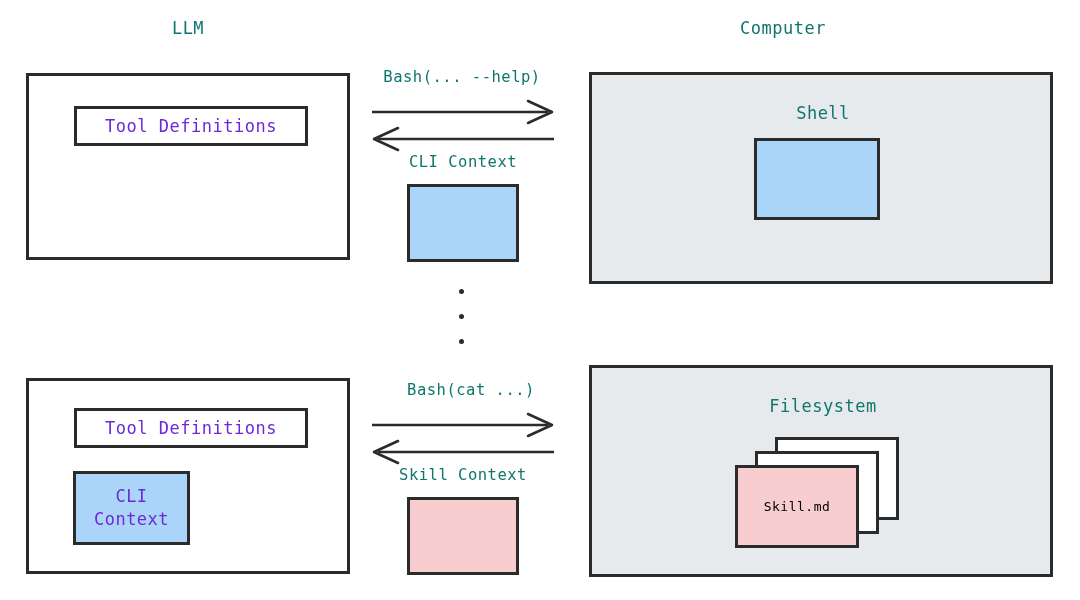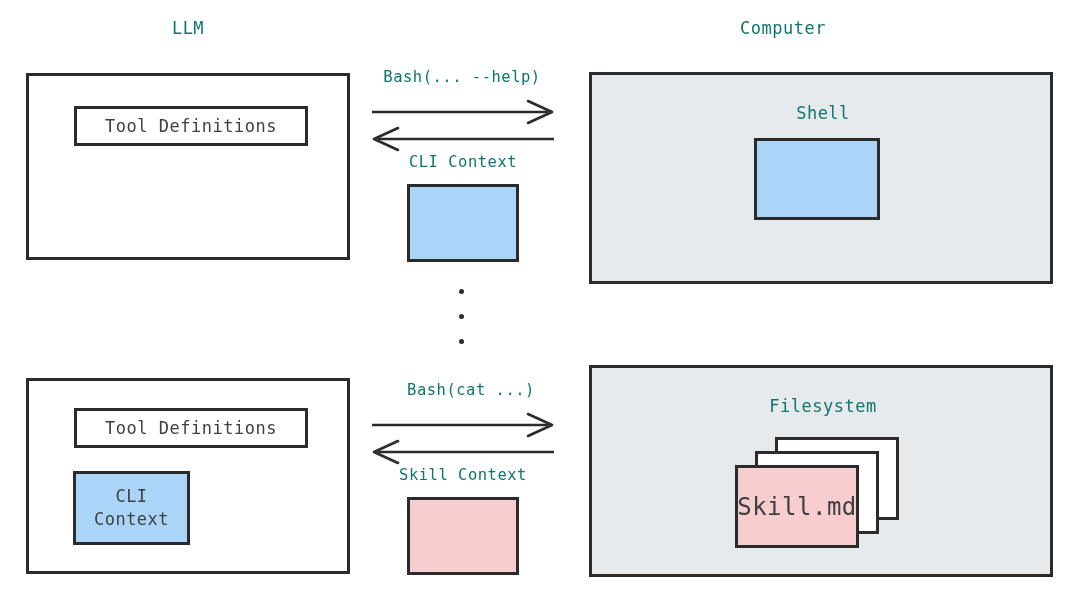--- a/index.html
+++ b/index.html
@@ -46,40 +46,40 @@
     box-sizing: border-box;
     border: 3px solid #2b2b2b;
     background: #ffffff;
     display: flex;
     align-items: center;
     justify-content: center;
     text-align: center;
     font-size: 17px;
     letter-spacing: 0.5px;
     line-height: 1.35;
-    color: #404040;
+    color: #6d28d9;
     white-space: pre-line;
   }
   .box.blue { background: #abd5f8; }
   .box.pink { background: #f8cdd0; }
 
   
   .card {
     box-sizing: border-box;
     border: 3px solid #2b2b2b;
     background: #ffffff;
   }
   .card.front {
     background: #f8cdd0;
     display: flex;
     align-items: center;
     justify-content: center;
-    font-size: 24px;
+    font-size: 13px;
     letter-spacing: 0.5px;
-    color: #404040;
+    color: #000000;
   }
 
   
   .arrow-svg { display: block; overflow: visible; }
 
   
   .dots {
     display: flex;
     flex-direction: column;
     align-items: center;

